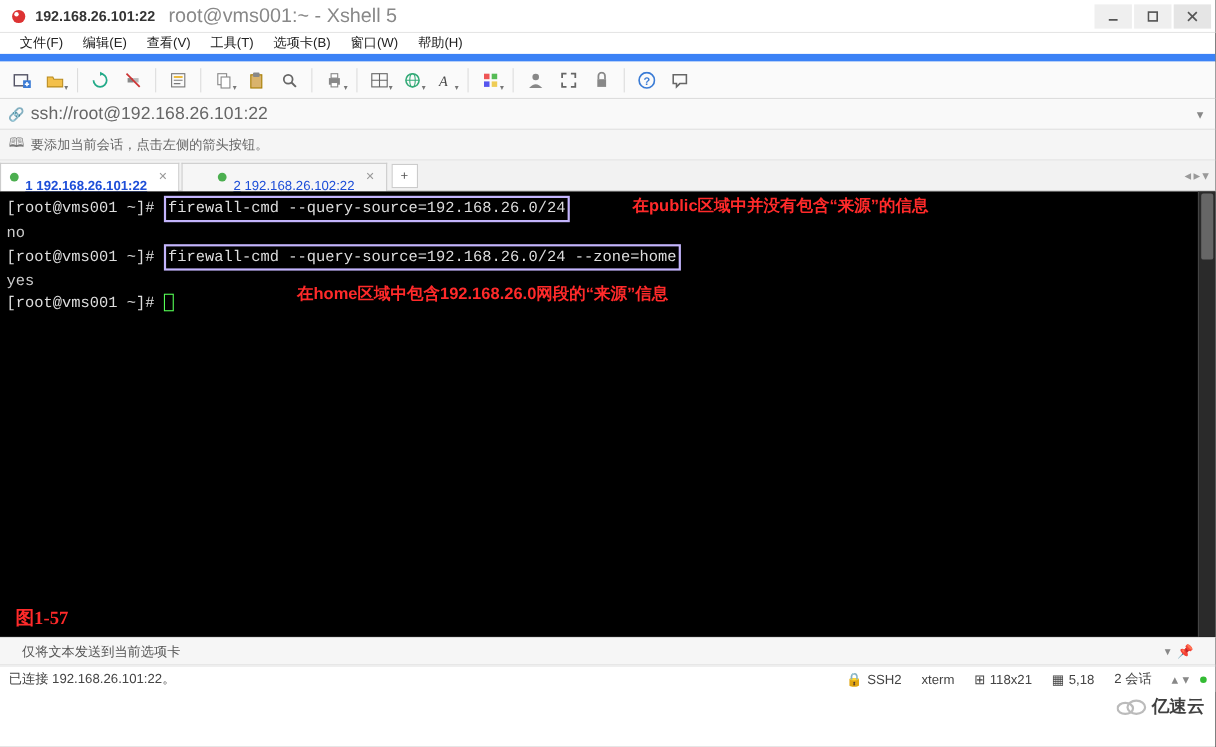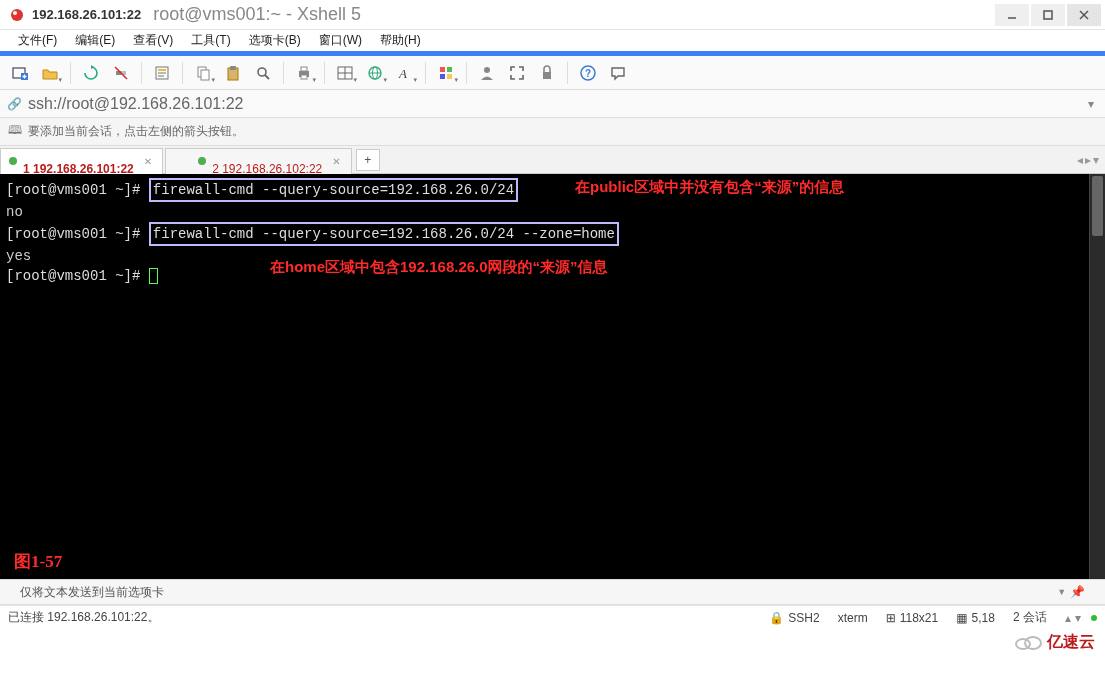--- a/index.html
+++ b/index.html
@@ -4,37 +4,37 @@
 <style>
   * { box-sizing: border-box; margin: 0; padding: 0; }
   body { font-family: "Microsoft YaHei", "SimSun", Arial, sans-serif; font-size: 12px; background: #fff; width: 1105px; height: 679px; overflow: hidden; position: relative; }
   .titlebar { height: 30px; background: #fff; display: flex; align-items: center; padding: 0 4px; border-bottom: 1px solid #e5e5e5; }
   .titlebar .appicon { width: 18px; height: 18px; margin: 0 6px 0 4px; display:flex; align-items:center; justify-content:center;}
   .titlebar .title-main { font-weight: bold; font-size: 13px; color: #333; }
   .titlebar .title-sub { font-size: 18px; color: #888; margin-left: 12px; }
   .titlebar .winbtns { margin-left: auto; display: flex; gap: 2px; }
   .titlebar .winbtn { width: 34px; height: 22px; display: flex; align-items: center; justify-content: center; color: #555; background: #efefef; }
   .titlebar .winbtn.close { background: #e5e5e5; }
-  .menubar { height: 26px; display: flex; align-items: center; padding: 0 10px; gap: 2px; border-bottom: 5px solid #3b82f6; }
+  .menubar { height: 26px; display: flex; align-items: center; padding: 0 10px; gap: 2px; border-bottom: 7px solid #3b82f6; }
   .menu-item { padding: 3px 8px; color: #222; font-size: 12px; cursor: default; }
   .toolbar { height: 34px; display: flex; align-items: center; padding: 0 6px; gap: 2px; border-bottom: 1px solid #ddd; background: #fafafa; }
   .tbtn { width: 28px; height: 26px; display: flex; align-items: center; justify-content: center; color: #555; border: 1px solid transparent; position:relative; }
   .tbtn.split::after { content: "▾"; font-size: 7px; position: absolute; right: 1px; bottom: 1px; color:#777; }
   .tsep { width: 1px; height: 22px; background: #ddd; margin: 0 4px; }
   .addrbar { height: 28px; display: flex; align-items: center; padding: 0 6px; border-bottom: 1px solid #ddd; background: #f9f9f9; }
   .addr-icon { width:18px; text-align:center; color:#777; margin-right:4px;}
   .addr-text { color: #666; font-size: 16px; flex:1; }
   .addr-drop { width:16px; text-align:center; color:#888; }
   .hintbar { height: 28px; display: flex; align-items: center; padding: 0 6px; border-bottom: 1px solid #ddd; background: #f5f5f5; color: #666; }
   .hint-icon { width:18px; text-align:center; margin-right:4px; color:#777;}
   .tabsbar { height: 28px; display: flex; align-items: center; background: #f2f2f2; border-bottom: 1px solid #ccc; position:relative;}
   .tab { height: 26px; display: flex; align-items: center; padding: 0 10px 0 8px; border: 1px solid #ccc; border-bottom: none; margin-right: 2px; background: #fff; font-size: 12px; gap:6px; position:relative; top:1px;}
   .tab.inactive { background: #f6f6f6; padding-left: 32px; }
   .tab .dot { width: 8px; height: 8px; border-radius: 50%; background: #4caf50; }
-  .tab .tlabel { color:#b91c1c;margin-top:16px; }
+  .tab .tlabel { color:#1d4ed8;margin-top:16px; }
   .tab.active .tlabel { text-decoration: underline; font-weight:600;}
   .tab.inactive .tlabel .num { text-decoration: underline; }
   .tab .close { color:#999; font-size:10px; margin-left:4px;}
   .tab-add { width: 24px; height: 22px; border: 1px solid #ccc; display: flex; align-items: center; justify-content: center; background: #fff; color:#555; margin-left:2px;}
   .tabsbar .navbtns { margin-left:auto; display:flex; gap:2px; padding-right:6px; color:#999;}
   .terminal { height: 405px; background: #000; position: relative; font-family: "Consolas","Courier New", monospace; font-size: 14px; color: #ccc; overflow:hidden;}
   .term-inner { position:absolute; left:0; top:0; right:16px; bottom:0; padding: 4px 6px; }
   .term-scroll { position:absolute; right:0; top:0; width:16px; height:100%; background:#2a2a2a; border-left:1px solid #444;}
   .term-scroll .thumb { position:absolute; left:2px; right:2px; top:2px; height:60px; background:#666; border-radius:2px;}
   .line { white-space: pre; line-height: 20px; position:relative;}
@@ -44,21 +44,21 @@
   .annpos1 { position:absolute; left:575px; top:4px; }
   .annpos2 { position:absolute; left:270px; top:84px; }
   .fig-label { position:absolute; left:14px; bottom:6px; color:#ff2a2a; font-weight:bold; font-family: "Microsoft YaHei"; font-size:17px;}
   .cursor { display:inline-block; width:9px; height:16px; border:1px solid #5f5; vertical-align:middle;}
   .dest-bar { height: 26px; display:flex; align-items:center; padding:0 20px; background:#f6f6f6; border-top:1px solid #ddd; border-bottom:1px solid #ddd; color:#555;}
   .dest-bar .right { margin-left:auto; display:flex; align-items:center; gap:4px;}
   .dest-bar .dd { color:#888; font-size:9px;}
   .statusbar { height: 24px; display:flex; align-items:center; padding:0 8px; background:#fff; border-top:1px solid #e5e5e5; color:#444; font-size:12px; gap:18px;}
   .statusbar .sp { flex:1; }
   .statusbar .sitem { display:flex; align-items:center; gap:4px;}
-  .watermark { position:absolute; right:10px; bottom:26px; color:#b91c1c; font-size:16px; font-weight:bold; display:flex; align-items:center; gap:4px; pointer-events:none;}
+  .watermark { position:absolute; right:10px; bottom:26px; color:#404040; font-size:16px; font-weight:bold; display:flex; align-items:center; gap:4px; pointer-events:none;}
   svg { display:block; }
 </style>
 </head>
 <body>
 
 <div class="titlebar">
   <span class="appicon">
     <svg width="16" height="16">
         <circle cx="8" cy="8" r="6" fill="#d33"></circle>
         <circle cx="6" cy="6" r="2" fill="#fff"></circle>

